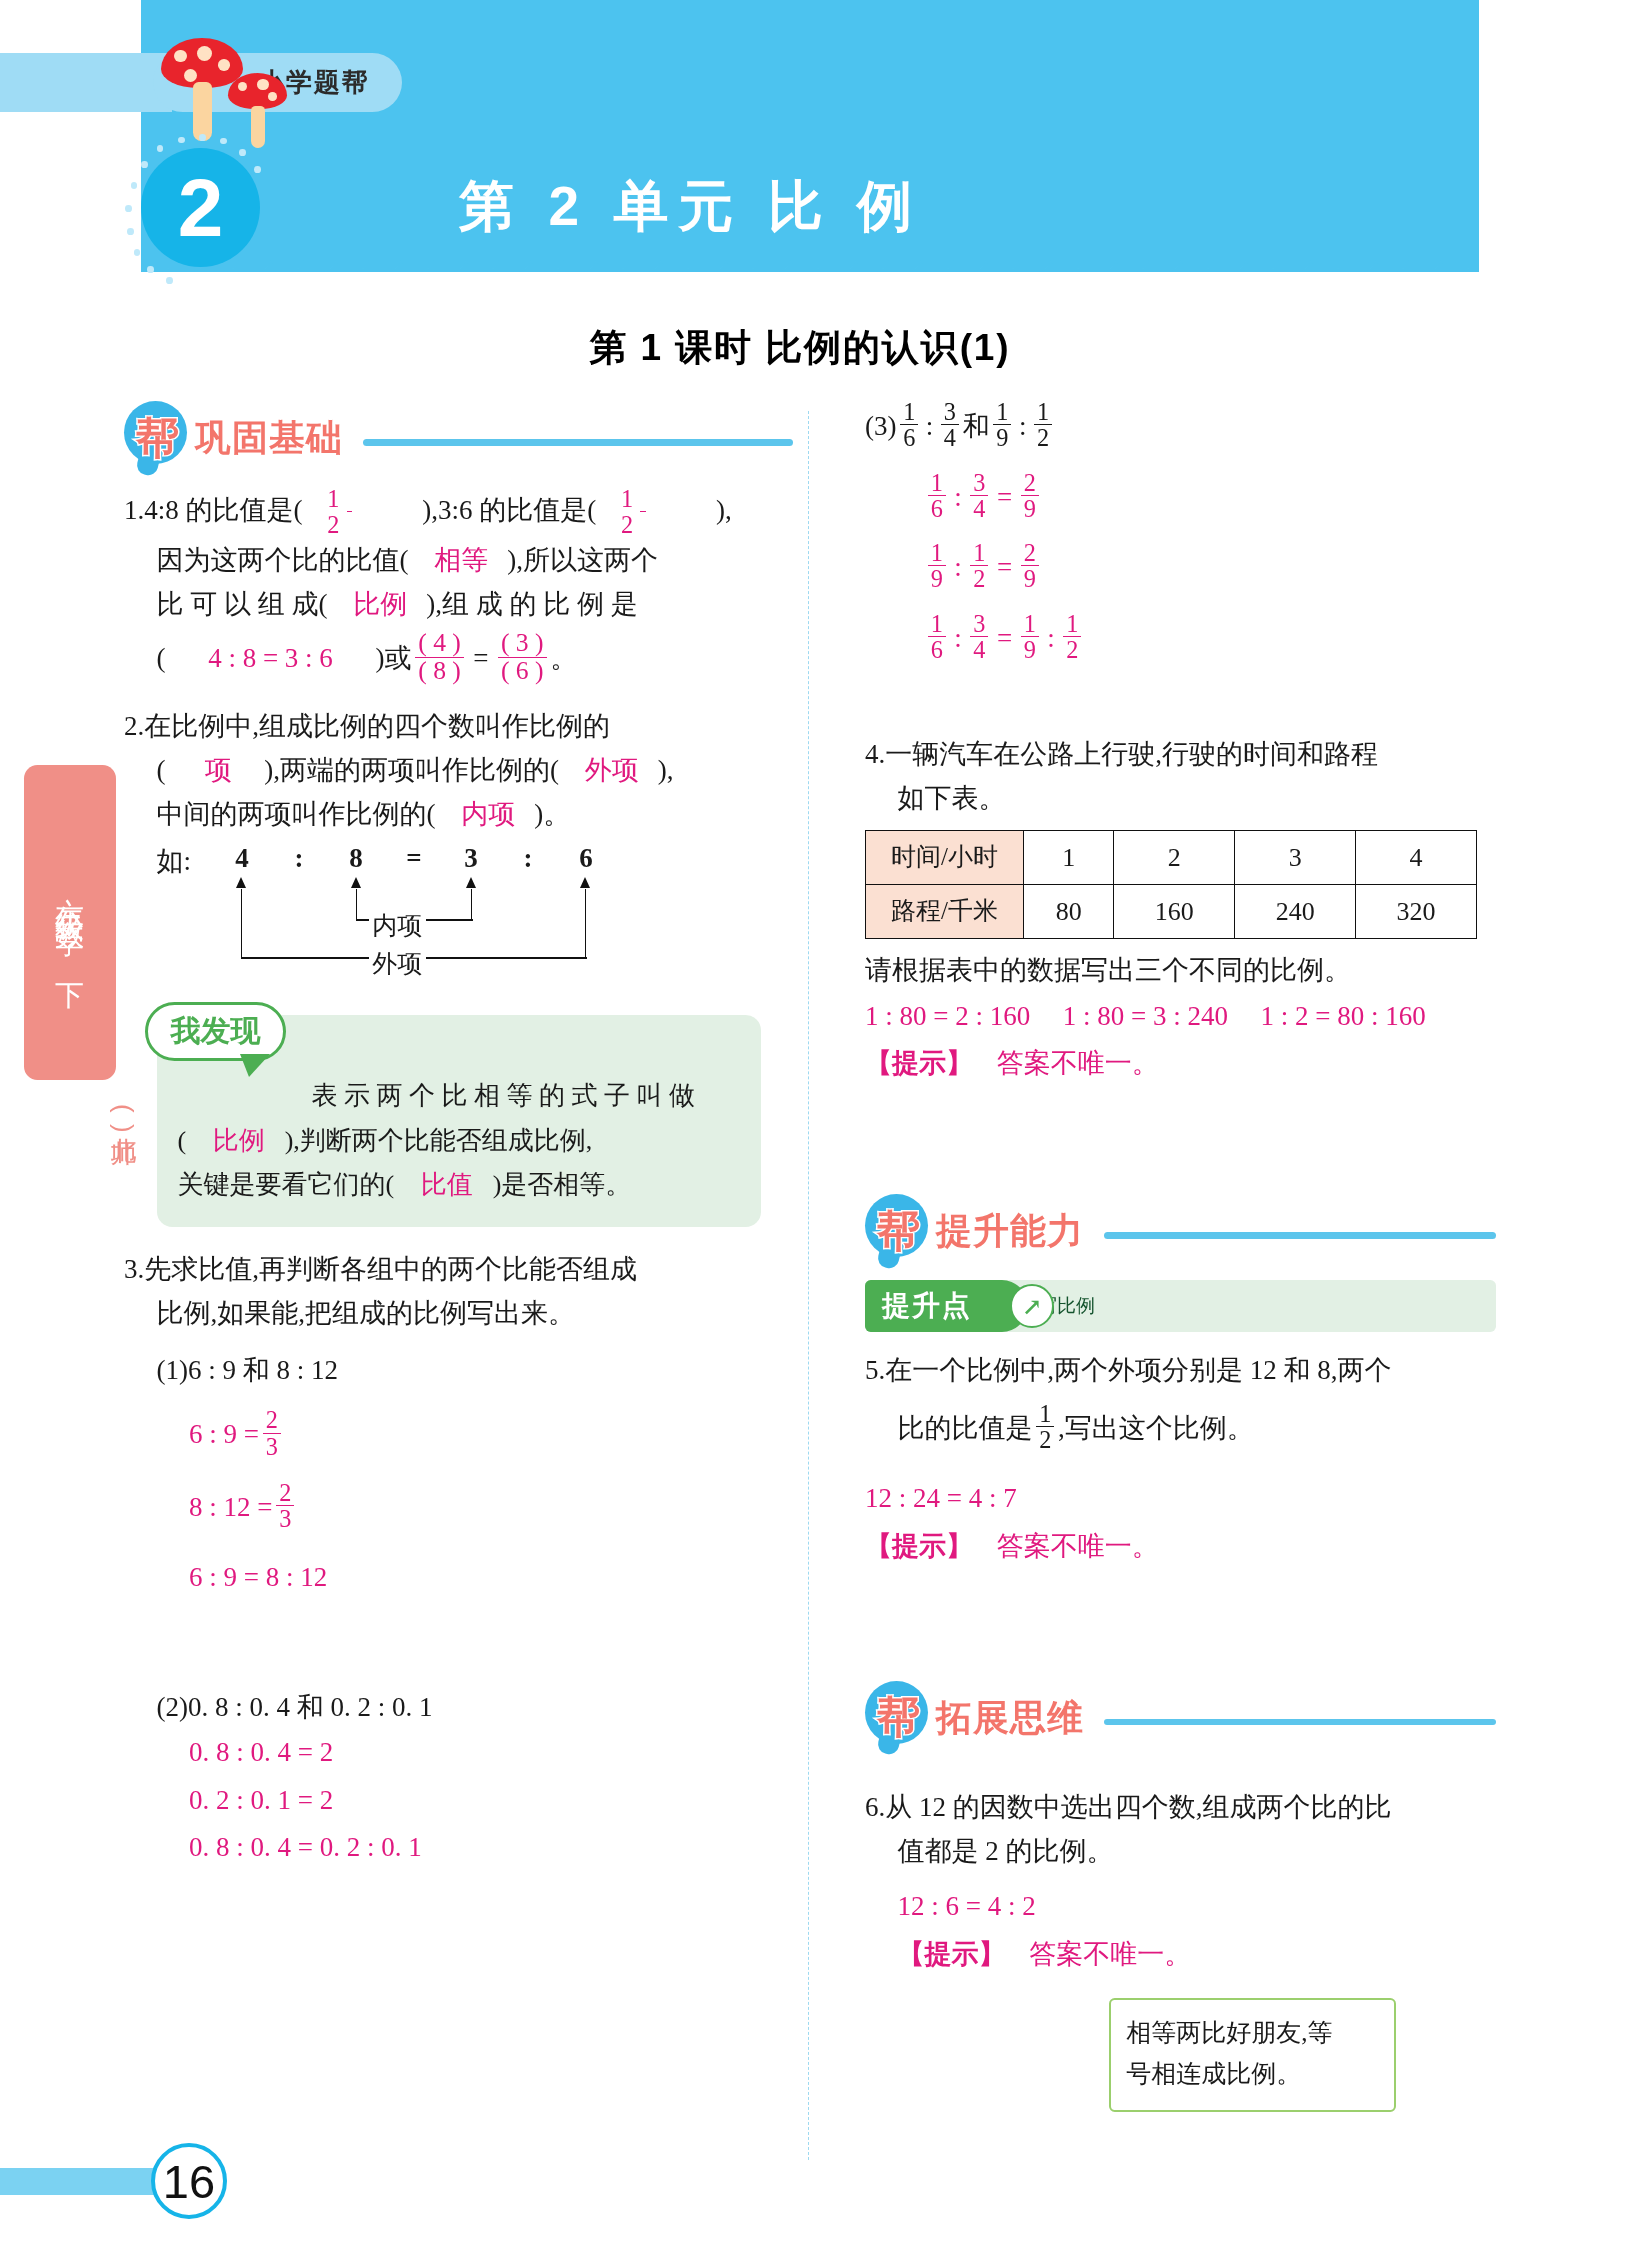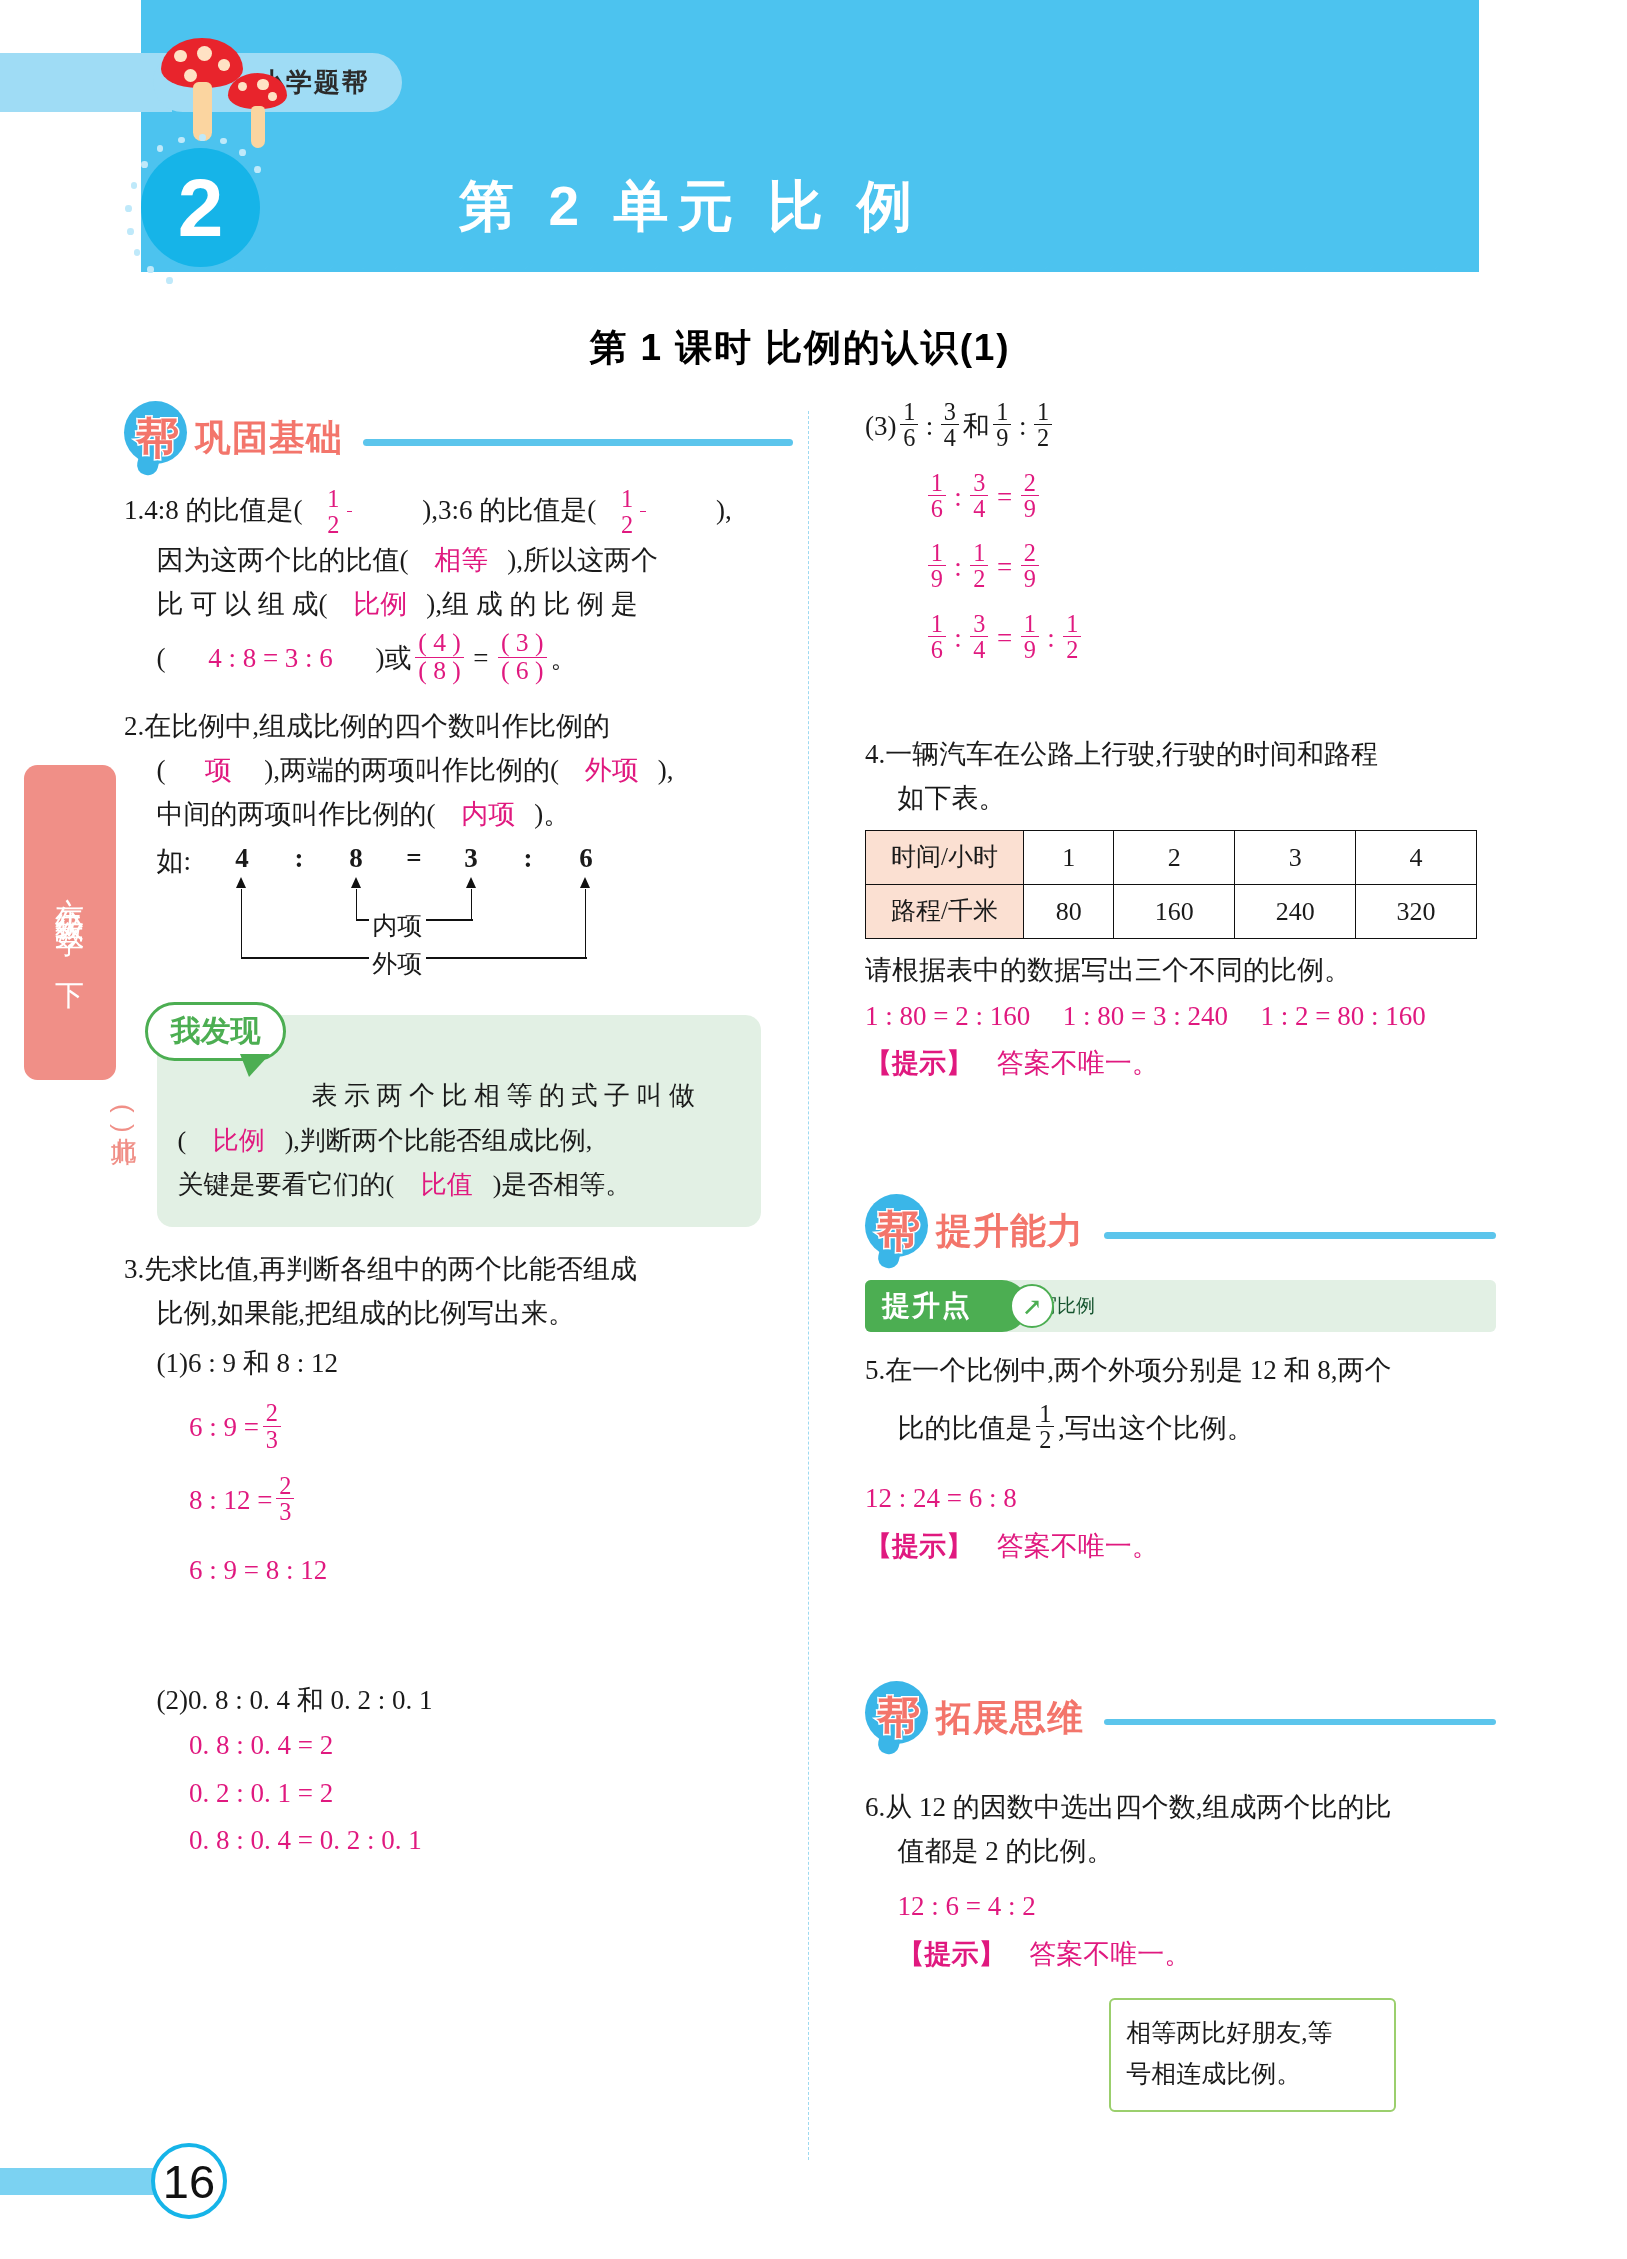--- a/index.html
+++ b/index.html
@@ -397,21 +397,21 @@
         <span class="blank-sm">比值</span><span>)是否相等。</span>
       </div>
     </div>
   </div>
 
   <div class="q">
     <div class="qbody">
       <span>3.</span><span>先求比值,再判断各组中的两个比能否组成</span>
     </div>
     <div class="indent">比例,如果能,把组成的比例写出来。</div>
-    <div class="indent" style="margin-top:6px;">(1)6 : 9 和 8 : 12</div>
+    <div class="indent" style="margin-top:13px;">(1)6 : 9 和 8 : 12</div>
 
     <div class="ansline indent2" style="margin-top:17px; display:flex; align-items:center;">
       <span>6 : 9 =</span>
       <span class="frac">
           <span class="n">2</span>
           <span class="d">3</span>
         </span>
     </div>
     <div class="ansline indent2" style="margin-top:21px; display:flex; align-items:center;">
       <span>8 : 12 =</span>
@@ -569,21 +569,21 @@
       <span>5.</span><span>在一个比例中,两个外项分别是 12 和 8,两个</span>
     </div>
     <div class="indent" style="display:flex; align-items:center; margin-top:9.6px;">
       <span>比的比值是</span>
       <span class="frac">
           <span class="n">1</span>
           <span class="d">2</span>
         </span>
       <span>,写出这个比例。</span>
     </div>
-    <div class="ansline" style="margin-top:21px;">12 : 24 = 6 : 8</div>
+    <div class="ansline" style="margin-top:21px;">12 : 24 = 4 : 7</div>
     <div class="ansline">
       <span style="font-weight:bold;">【提示】</span>
       <span style="margin-left:17px;">答案不唯一。</span>
     </div>
   </div>
 
   <div class="sec-head" style="margin-top:111px;">
     <div class="sec-bubble"></div>
     <div class="sec-bang">帮</div>
     <div class="sec-text">拓展思维</div>

